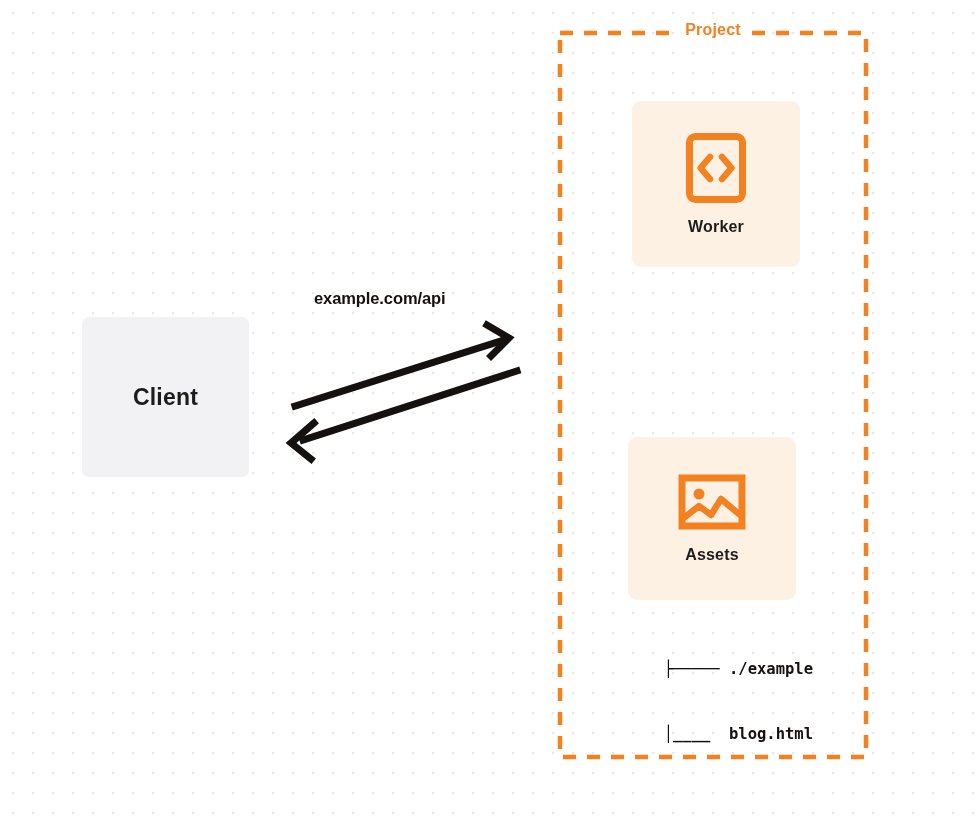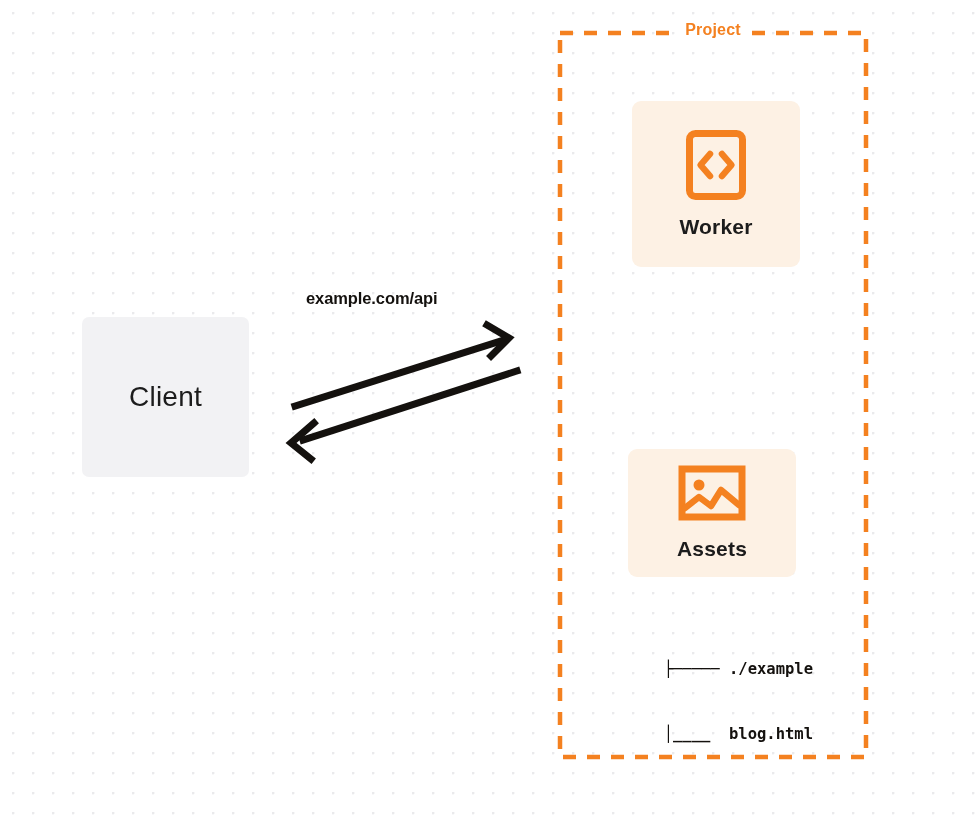--- a/index.html
+++ b/index.html
@@ -31,39 +31,39 @@
     top: 317px;
     width: 167px;
     height: 160px;
     background: #f2f2f4;
     border-radius: 7px;
     display: flex;
     align-items: center;
     justify-content: center;
   }
   .client-label {
-    font-size: 28px;
-    font-weight: normal;
+    font-size: 23px;
+    font-weight: bold;
     color: #1c1c1c;
     letter-spacing: 0.2px;
   }
 
   
   .arrows-svg {
     position: absolute;
     left: 0;
     top: 0;
     width: 980px;
     height: 818px;
     overflow: visible;
   }
 
   .arrow-label {
     position: absolute;
-    left: 306px;
+    left: 314px;
     top: 289px;
     font-size: 16.5px;
     font-weight: bold;
     color: #14110e;
     letter-spacing: -0.1px;
     white-space: nowrap;
   }
 
   
   .project-box {
@@ -107,31 +107,31 @@
     justify-content: center;
   }
   .card-worker {
     left: 72px;
     top: 68px;
     width: 168px;
     height: 166px;
   }
   .card-assets {
     left: 68px;
-    top: 416px;
+    top: 404px;
     width: 168px;
-    height: 128px;
+    height: 163px;
     justify-content: center;
   }
   .card-icon {
     display: block;
   }
   .card-label {
     margin-top: 14px;
-    font-size: 21px;
+    font-size: 16px;
     font-weight: bold;
     color: #1c1c1c;
     letter-spacing: 0.2px;
   }
   .card-assets .card-label {
     margin-top: 16px;
   }
 
   
   .file-tree {

